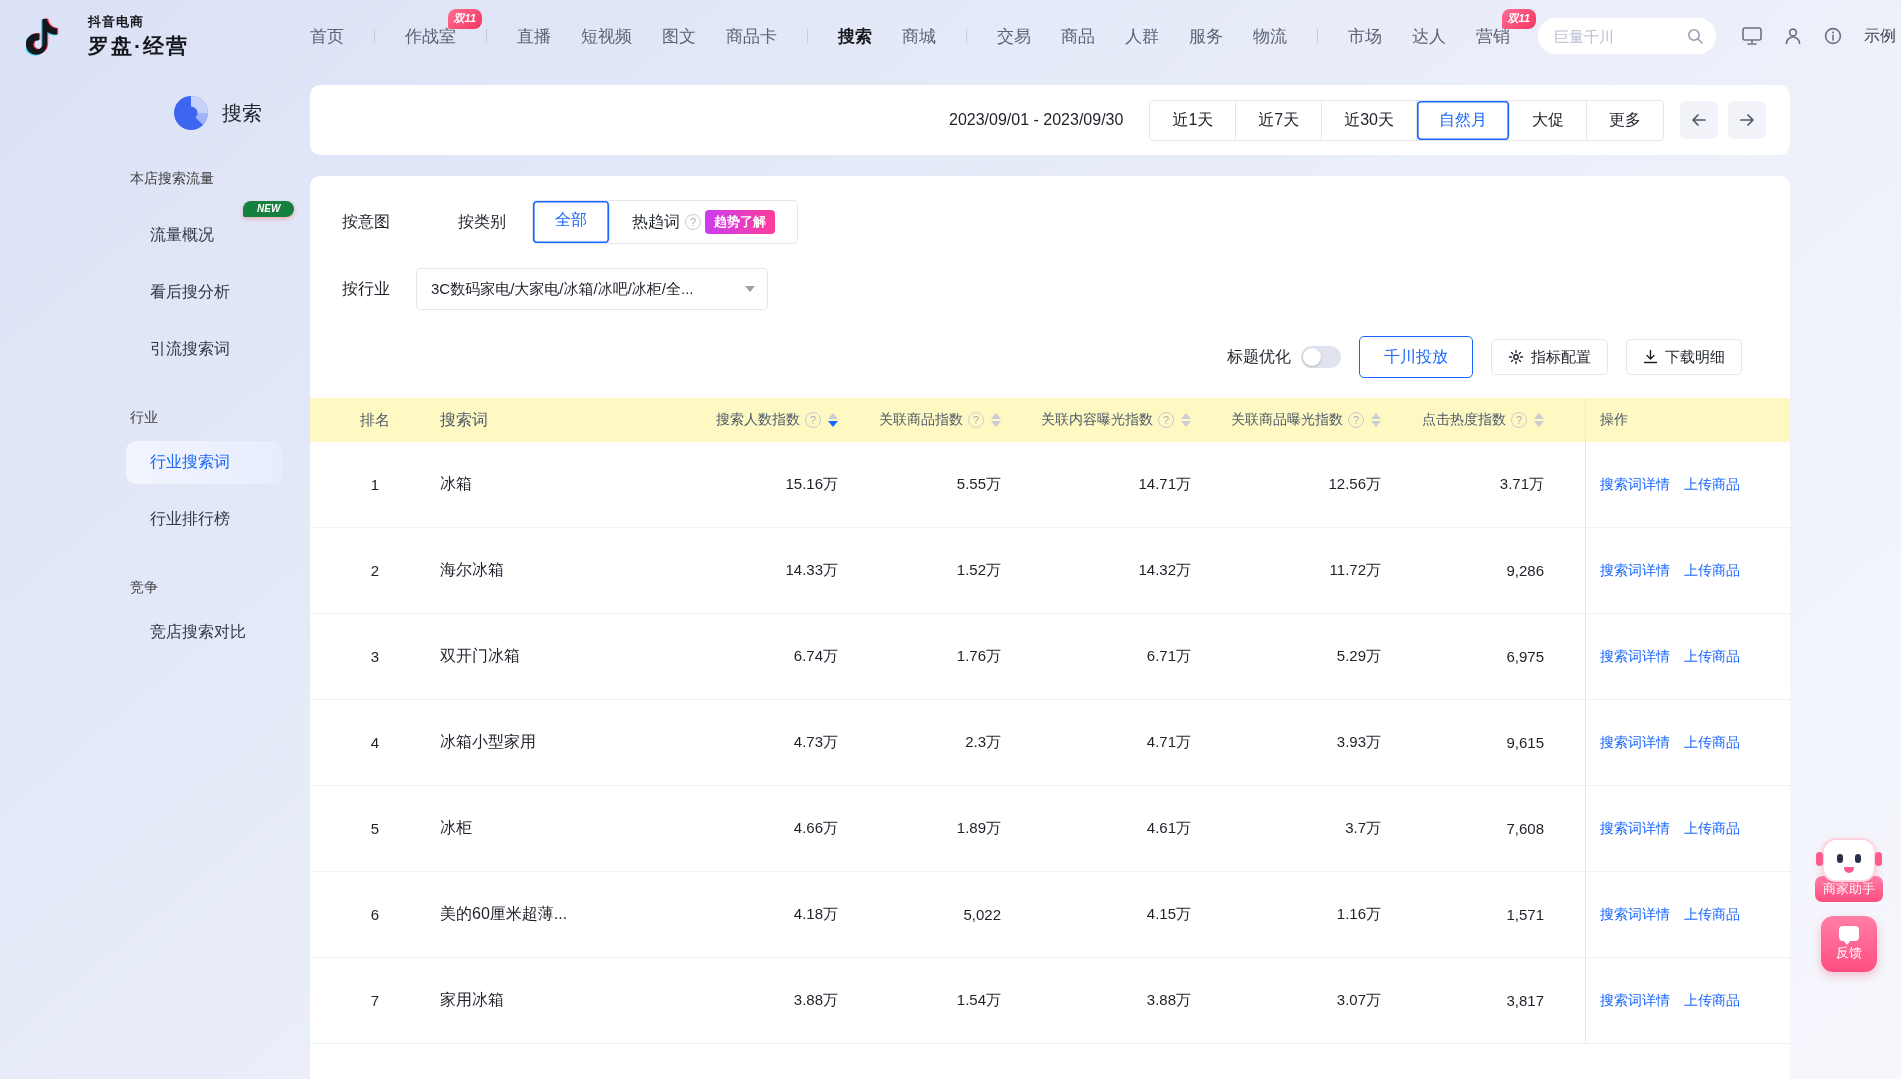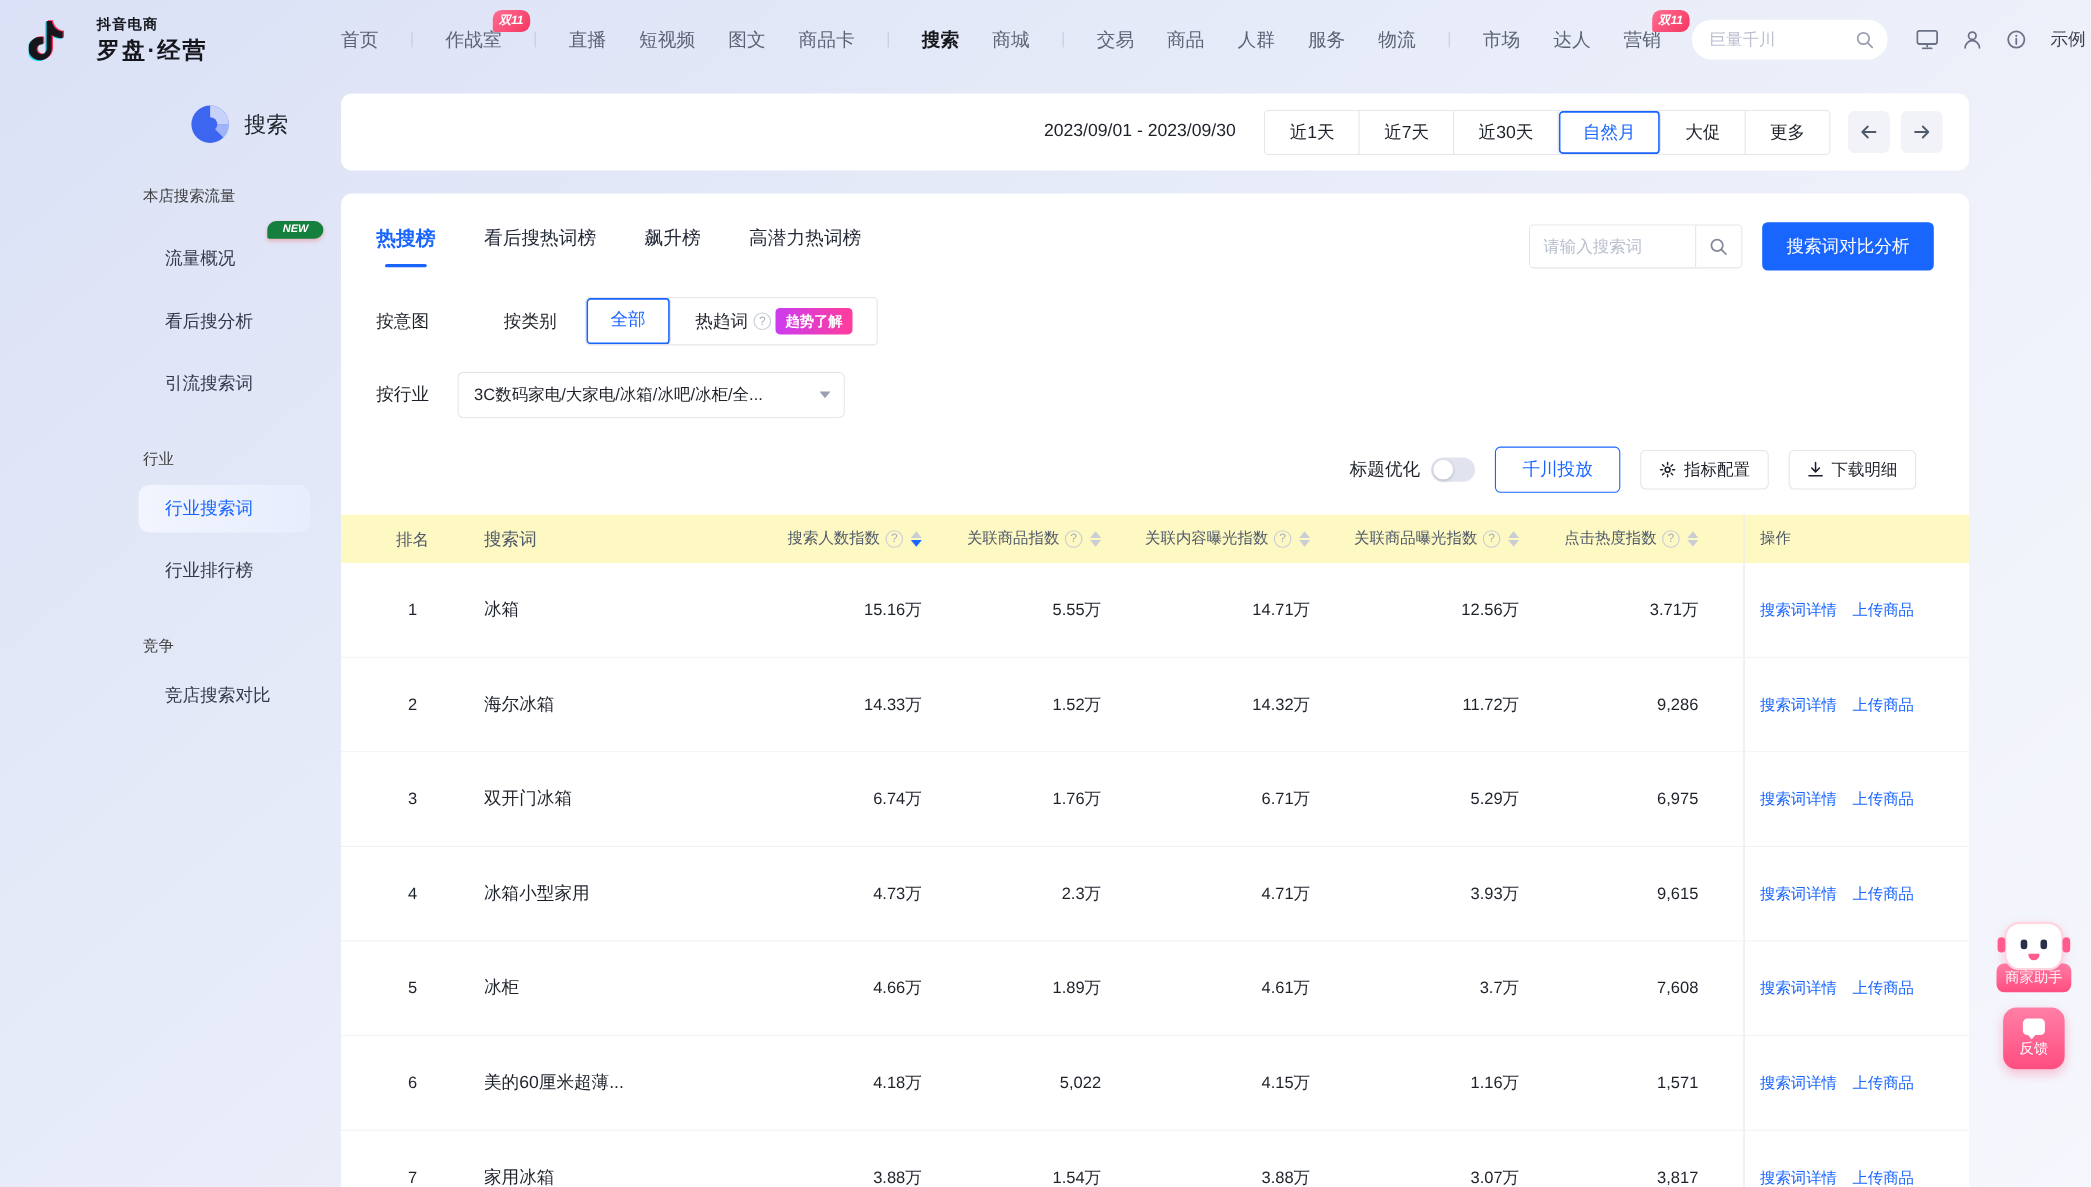--- a/index.html
+++ b/index.html
@@ -251,38 +251,20 @@
         </div>
         <div class="arrow-btn">
           <svg width="16" height="14" viewBox="0 0 16 14">
               <path d="M9 2 L14 7 L9 12 M14 7 H2" fill="none" stroke="#4e5969" stroke-width="1.7" stroke-linecap="round" stroke-linejoin="round"></path>
             </svg>
         </div>
       </div>
     </div>
 
     <div class="card main-card">
-      <div class="card-head">
-        <div class="tabs">
-          <span class="tab active">热搜榜</span>
-          <span class="tab">看后搜热词榜</span>
-          <span class="tab">飙升榜</span>
-          <span class="tab">高潜力热词榜</span>
-        </div>
-        <div class="word-search">
-          <input placeholder="请输入搜索词" style="">
-          <span class="ws-icon">
-            <svg width="17" height="17" viewBox="0 0 17 17">
-              <circle cx="7" cy="7" r="5.2" fill="none" stroke="#84889a" stroke-width="1.6"></circle>
-              <line x1="11" y1="11" x2="15" y2="15" stroke="#84889a" stroke-width="1.6" stroke-linecap="round"></line>
-            </svg>
-          </span>
-        </div>
-        <button class="compare-btn">搜索词对比分析</button>
-      </div>
 
       <div class="filter-row">
         <span class="f-label">按意图</span>
         <span class="f-gap"></span>
         <span class="f-label">按类别</span>
         <div class="seg">
           <span class="seg-btn active">全部</span>
           <span class="seg-btn" style="display:flex;align-items:center;">
             <span>热趋词</span>
             <span class="qmark"></span>

